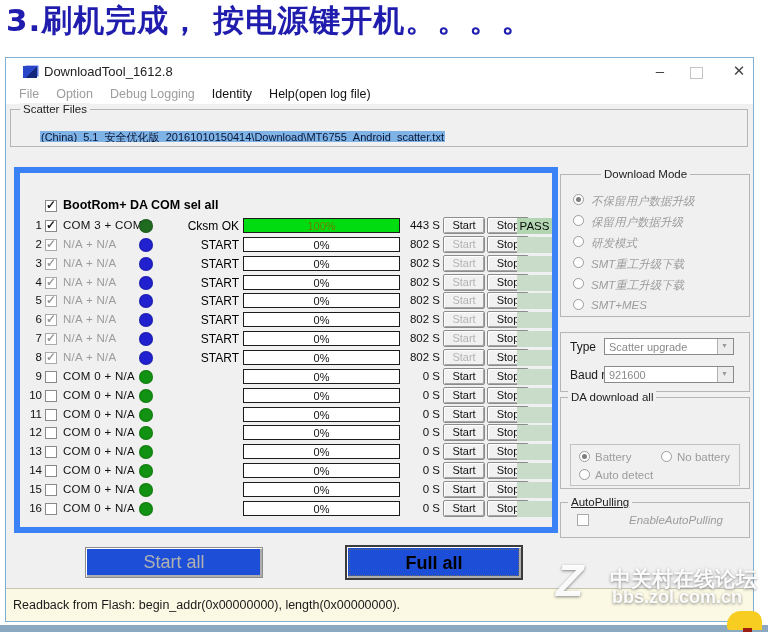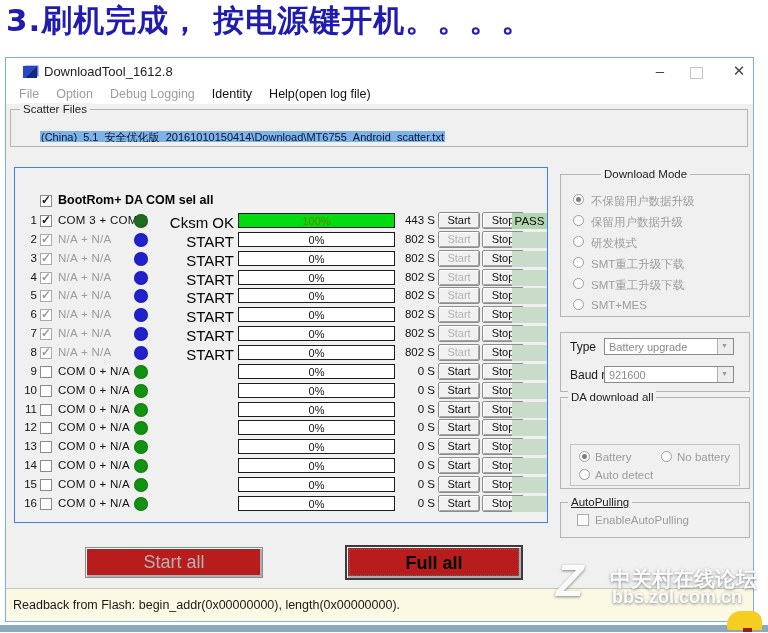--- a/index.html
+++ b/index.html
@@ -33,37 +33,37 @@
   .groupbox{position:absolute;border:1px solid #b5b5b5;box-sizing:border-box;}
   .group-label{position:absolute;font-size:11.5px;color:#222;background:#f0f0f0;padding:0 3px;
                white-space:nowrap;}
 
   
   .scatter-text{position:absolute;left:40px;top:119px;width:702px;height:23px;overflow:hidden;
                 font-size:11px;line-height:12px;white-space:nowrap;}
   .scatter-text .hl{background:#7fb2e5;color:#071637;display:inline-block;padding:0 1px;}
 
   
-  #panel{position:absolute;left:14px;top:167px;width:532px;height:354px;border:1px solid #3b82f6;
+  #panel{position:absolute;left:14px;top:167px;width:532px;height:354px;border:6px solid #3b82f6;
          box-sizing:content-box;}
   .selall-label{position:absolute;left:43px;top:25px;font-size:12.5px;font-weight:bold;color:#000;white-space:nowrap;}
 
   .checkbox{position:absolute;width:12px;height:12px;background:#fff;border:1px solid #8a8a8a;box-sizing:border-box;}
   .checkbox.checked::after{content:"\2713";position:absolute;left:0px;top:-3px;font-size:12px;font-weight:bold;color:#1a1a1a;}
   .checkbox.dim{border-color:#aaa;}
   .checkbox.dim::after{color:#9a9a9a;}
 
   .grid-row{position:absolute;left:0;width:532px;height:18px;font-size:12px;color:#111;}
   .grid-row span{position:absolute;white-space:nowrap;}
   .grid-row .num{left:4px;top:2px;width:18px;text-align:right;font-size:11.5px;}
   .grid-row .cb{left:25px;top:3px;}
   .grid-row .com{left:43px;top:2px;font-size:11.5px;letter-spacing:0.3px;}
   .grid-row .com.dim{color:#9c9c9c;}
   .circle{left:119px;top:2px;width:14px;height:14px;border-radius:50%;box-shadow:inset 0 0 2px rgba(0,0,0,.45);}
-  .grid-row .status{left:146px;top:2px;width:73px;text-align:right;font-size:15px;color:#000;}
+  .grid-row .status{left:146px;top:2px;width:73px;text-align:right;font-size:12px;color:#000;}
   .progress{position:absolute;left:223px;top:1px;width:157px;height:15px;background:#fff;
             border:1px solid #1c1c1c;box-sizing:border-box;}
   .progress .fill{position:absolute;left:0;top:0;bottom:0;background:#00dc10;}
   .progress .ptext{position:absolute;left:0;right:0;top:1px;text-align:center;font-size:11px;color:#111;}
   .progress .ptext.done{color:#6e7d00;}
   .grid-row .time{left:384px;top:2px;width:36px;text-align:right;font-size:11.5px;}
   .btn{position:absolute;top:0;width:42px;height:17px;background:#f1f1f1;border:1px solid #8c8c8c;
        box-sizing:border-box;border-radius:2px;font-size:11px;text-align:center;line-height:14px;color:#111;
        box-shadow:inset 1px 1px 0 #fff,inset -1px -1px 0 #a6a6a6;}
   .btn.start{left:423px;}
@@ -88,21 +88,21 @@
   .combo{position:absolute;width:130px;height:17px;background:#fff;border:1px solid #8a8a8a;
          box-sizing:border-box;}
   .combo .val{position:absolute;left:4px;top:2px;font-size:11px;color:#8a8a8a;white-space:nowrap;}
   .combo .arrowbox{position:absolute;right:0;top:0;bottom:0;width:15px;background:#ededed;
          border-left:1px solid #b0b0b0;}
   .combo .arrowbox::after{content:"\25BC";position:absolute;left:3px;top:3px;font-size:7px;color:#9a9a9a;}
 
   .innerbox{position:absolute;border:1px solid #c2c2c2;box-sizing:border-box;}
 
   
-  .bigbtn{position:absolute;background:#b91c1c;border:1px solid #8c8c8c;box-sizing:border-box;
+  .bigbtn{position:absolute;background:#1d4ed8;border:1px solid #8c8c8c;box-sizing:border-box;
           text-align:center;font-size:18px;box-shadow:inset 1px 1px 0 #fff,inset -2px -2px 0 #aeaeae;}
   #startall{left:85px;top:547px;width:178px;height:31px;color:#b2b2b2;line-height:29px;}
   #stopall{left:345px;top:545px;width:178px;height:35px;color:#000;font-weight:bold;line-height:32px;
            border:2px solid #3c3c3c;outline:1px dotted #666;outline-offset:-5px;}
 
   
   .statusbar{position:absolute;left:6px;top:588px;width:747px;height:33px;background:#fbf8e3;
              border-top:1px solid #c6c6b2;box-sizing:border-box;}
   .status-text{position:absolute;left:7px;top:9px;font-size:12.5px;color:#1a1a1a;white-space:nowrap;}
   .bottom-strip{position:absolute;left:0;top:625px;width:768px;height:7px;background:#8ca9c2;}
@@ -388,21 +388,21 @@
             <span class="ptext">0%</span>
           </div>
           <span class="time">0 S</span>
           <span class="btn start">Start</span>
           <span class="btn stop">Stop</span>
           <span class="result"></span>
         </div>
       </div>
   </div>
 
-  <div class="groupbox" style="left:560px;top:174px;width:190px;height:143px;">
+  <div class="groupbox" style="left:560px;top:174px;width:190px;height:143px;font-style:italic;">
     <div id="dm-options">
         <div class="dm-row" style="top: 18px;">
           <span class="radio selected"></span>
           <span class="opt-label">不保留用户数据升级</span>
         </div>
         <div class="dm-row" style="top: 39px;">
           <span class="radio"></span>
           <span class="opt-label">保留用户数据升级</span>
         </div>
         <div class="dm-row" style="top: 60px;">
@@ -421,21 +421,21 @@
           <span class="radio"></span>
           <span class="opt-label">SMT+MES</span>
         </div>
       </div>
   </div>
   <div class="group-label" style="left:601px;top:168px;text-align:right;">Download Mode</div>
 
   <div class="groupbox" style="left:560px;top:332px;width:190px;height:60px;"></div>
   <div class="field-label" style="left:570px;top:340px;">Type</div>
   <div class="combo" style="left:604px;top:338px;">
-    <span class="val">Battery upgrade</span>
+    <span class="val">Scatter upgrade</span>
     <span class="arrowbox"></span>
   </div>
   <div class="field-label" style="left:570px;top:368px;">Baud rate</div>
   <div class="combo" style="left:604px;top:366px;">
     <span class="val">921600</span>
     <span class="arrowbox"></span>
   </div>
 
   <div class="groupbox" style="left:560px;top:397px;width:190px;height:92px;"></div>
   <div class="group-label" style="left:568px;top:391px;">DA download all</div>
@@ -444,21 +444,21 @@
       <span class="opt-label" style="left: 24px; top: 6px;">Battery</span>
       <span class="radio" style="left: 90px; top: 6px; position: absolute;"></span>
       <span class="opt-label" style="left: 106px; top: 6px;">No battery</span>
       <span class="radio" style="left: 8px; top: 24px; position: absolute;"></span>
       <span class="opt-label" style="left: 24px; top: 24px;">Auto detect</span>
     </div>
 
   <div class="groupbox" style="left:560px;top:502px;width:190px;height:36px;"></div>
   <div class="group-label" style="left:568px;top:496px;text-decoration:underline;">AutoPulling</div>
   <span class="checkbox dim" style="left:577px;top:514px;"></span>
-  <div class="opt-label" style="left:595px;top:514px;">EnableAutoPulling</div>
+  <div class="opt-label" style="left:629px;top:514px;font-style:italic;">EnableAutoPulling</div>
 
   <div class="bigbtn" id="startall">Start all</div>
   <div class="bigbtn" id="stopall">Full all</div>
 
   <div class="statusbar">
     <div class="status-text">Readback from Flash:  begin_addr(0x00000000), length(0x00000000).</div>
   </div>
   <div class="bottom-strip"></div>
   <div class="corner-blob"></div>
   <div class="corner-red"></div>

